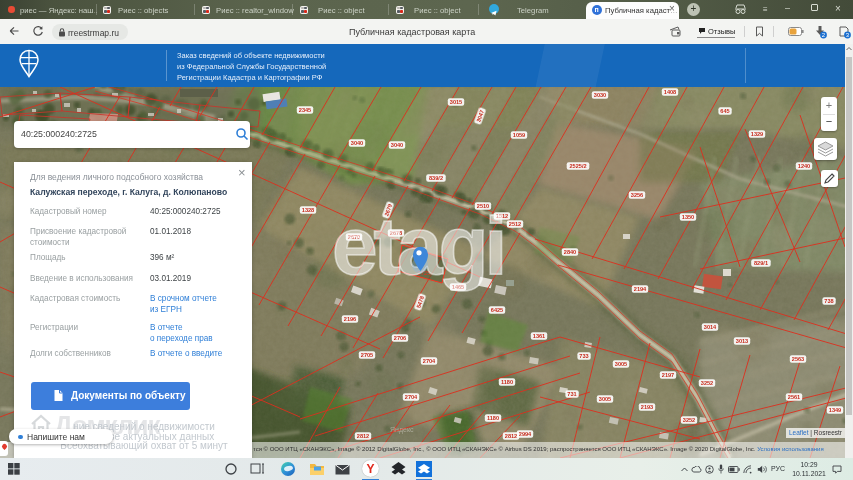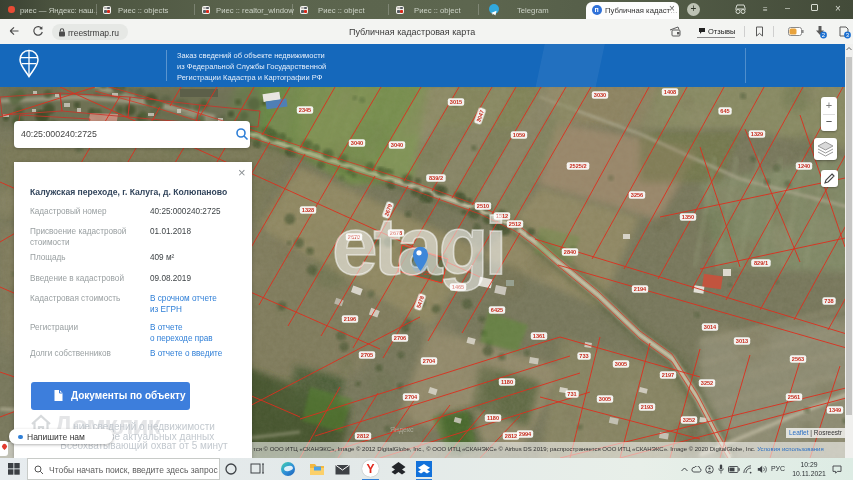--- a/index.html
+++ b/index.html
@@ -901,36 +901,37 @@
   <div class="abs" id="searchbox">
     <div class="abs" style="left:7px;top:8px;font-size:8.8px;color:#444;">40:25:000240:2725</div>
     <svg class="abs" style="left:221px;top:6px;" width="14" height="14" viewBox="0 0 14 14">
         <circle cx="6" cy="6" r="4" stroke="#2f7fd7" stroke-width="1.6" fill="none"></circle>
         <path d="M9 9 L12.5 12.5" stroke="#2f7fd7" stroke-width="1.6"></path>
       </svg>
   </div>
 
   <div class="abs" id="panel">
     <div class="abs" style="left:224px;top:3px;font-size:13px;color:#8a8f93;">×</div>
+    <div class="abs" style="left:16px;top:10px;font-size:8.5px;color:#8a9097;">Для ведения личного подсобного хозяйства</div>
     <div class="abs" style="left:16px;top:25px;font-size:8.6px;font-weight:bold;color:#32455c;">Калужская переходе, г. Калуга, д. Колюпаново</div>
     <div class="prow" style="top:45px;">
         <span class="plab">Кадастровый номер</span>
         <span class="pval">40:25:000240:2725</span>
       </div>
     <div class="prow" style="top:65px;">
         <span class="plab">Присвоение кадастровой стоимости</span>
         <span class="pval">01.01.2018</span>
       </div>
     <div class="prow" style="top:91px;">
         <span class="plab">Площадь</span>
-        <span class="pval">409 м²</span>
+        <span class="pval">396 м²</span>
       </div>
     <div class="prow" style="top:112px;">
-        <span class="plab">Введение в кадастровой</span>
-        <span class="pval">09.08.2019</span>
+        <span class="plab">Введение в использования</span>
+        <span class="pval">03.01.2019</span>
       </div>
     <div class="prow" style="top:132px;">
         <span class="plab">Кадастровая стоимость</span>
         <span class="pval plink">В срочном отчете<br>из ЕГРН</span>
       </div>
     <div class="prow" style="top:161px;">
         <span class="plab">Регистрации</span>
         <span class="pval plink">В отчете<br>о переходе прав</span>
       </div>
     <div class="prow" style="top:187px;">
@@ -965,27 +966,20 @@
       </svg>
   </div>
 
   <div class="abs" id="taskbar">
     <svg class="abs" style="left:8px;top:5px;" width="12" height="12" viewBox="0 0 12 12">
         <rect x="0" y="0" width="5.4" height="5.4" fill="#3b3f44"></rect>
         <rect x="6.3" y="0" width="5.4" height="5.4" fill="#3b3f44"></rect>
         <rect x="0" y="6.3" width="5.4" height="5.4" fill="#3b3f44"></rect>
         <rect x="6.3" y="6.3" width="5.4" height="5.4" fill="#3b3f44"></rect>
       </svg>
-    <div class="abs" style="left:27px;top:0px;width:193px;height:22px;background:#fff;border:1px solid #c8cbc8;">
-      <svg class="abs" style="left:6px;top:6px;" width="10" height="10" viewBox="0 0 10 10">
-          <circle cx="4" cy="4" r="3" stroke="#555" fill="none"></circle>
-          <path d="M6.3 6.3 L9 9" stroke="#555"></path>
-        </svg>
-      <div class="abs" style="left:21px;top:6px;font-size:8.5px;color:#5c5c5c;white-space:nowrap;">Чтобы начать поиск, введите здесь запрос</div>
-    </div>
     <svg class="abs" style="left:224px;top:4px;" width="14" height="14" viewBox="0 0 14 14">
         <circle cx="7" cy="7" r="5" stroke="#3e4246" stroke-width="1.3" fill="none"></circle>
       </svg>
     <svg class="abs" style="left:250px;top:4px;" width="15" height="14" viewBox="0 0 15 14">
         <rect x="1" y="2" width="9" height="9" stroke="#3e4246" fill="none"></rect>
         <path d="M12 2 l2 0 M13 2 v9 M12 11 h2" stroke="#3e4246" fill="none"></path>
       </svg>
     <div class="abs" style="left:281px;top:4px;width:14px;height:14px;border-radius:50%;background:linear-gradient(140deg,#40c7b4 10%,#2e8ed8 55%,#1b5fb5 100%);">
       <div class="abs" style="left:2.5px;top:3.5px;width:9px;height:5px;border-radius:50%;background:rgba(255,255,255,0.85);transform:rotate(-12deg);"></div>
     </div>

